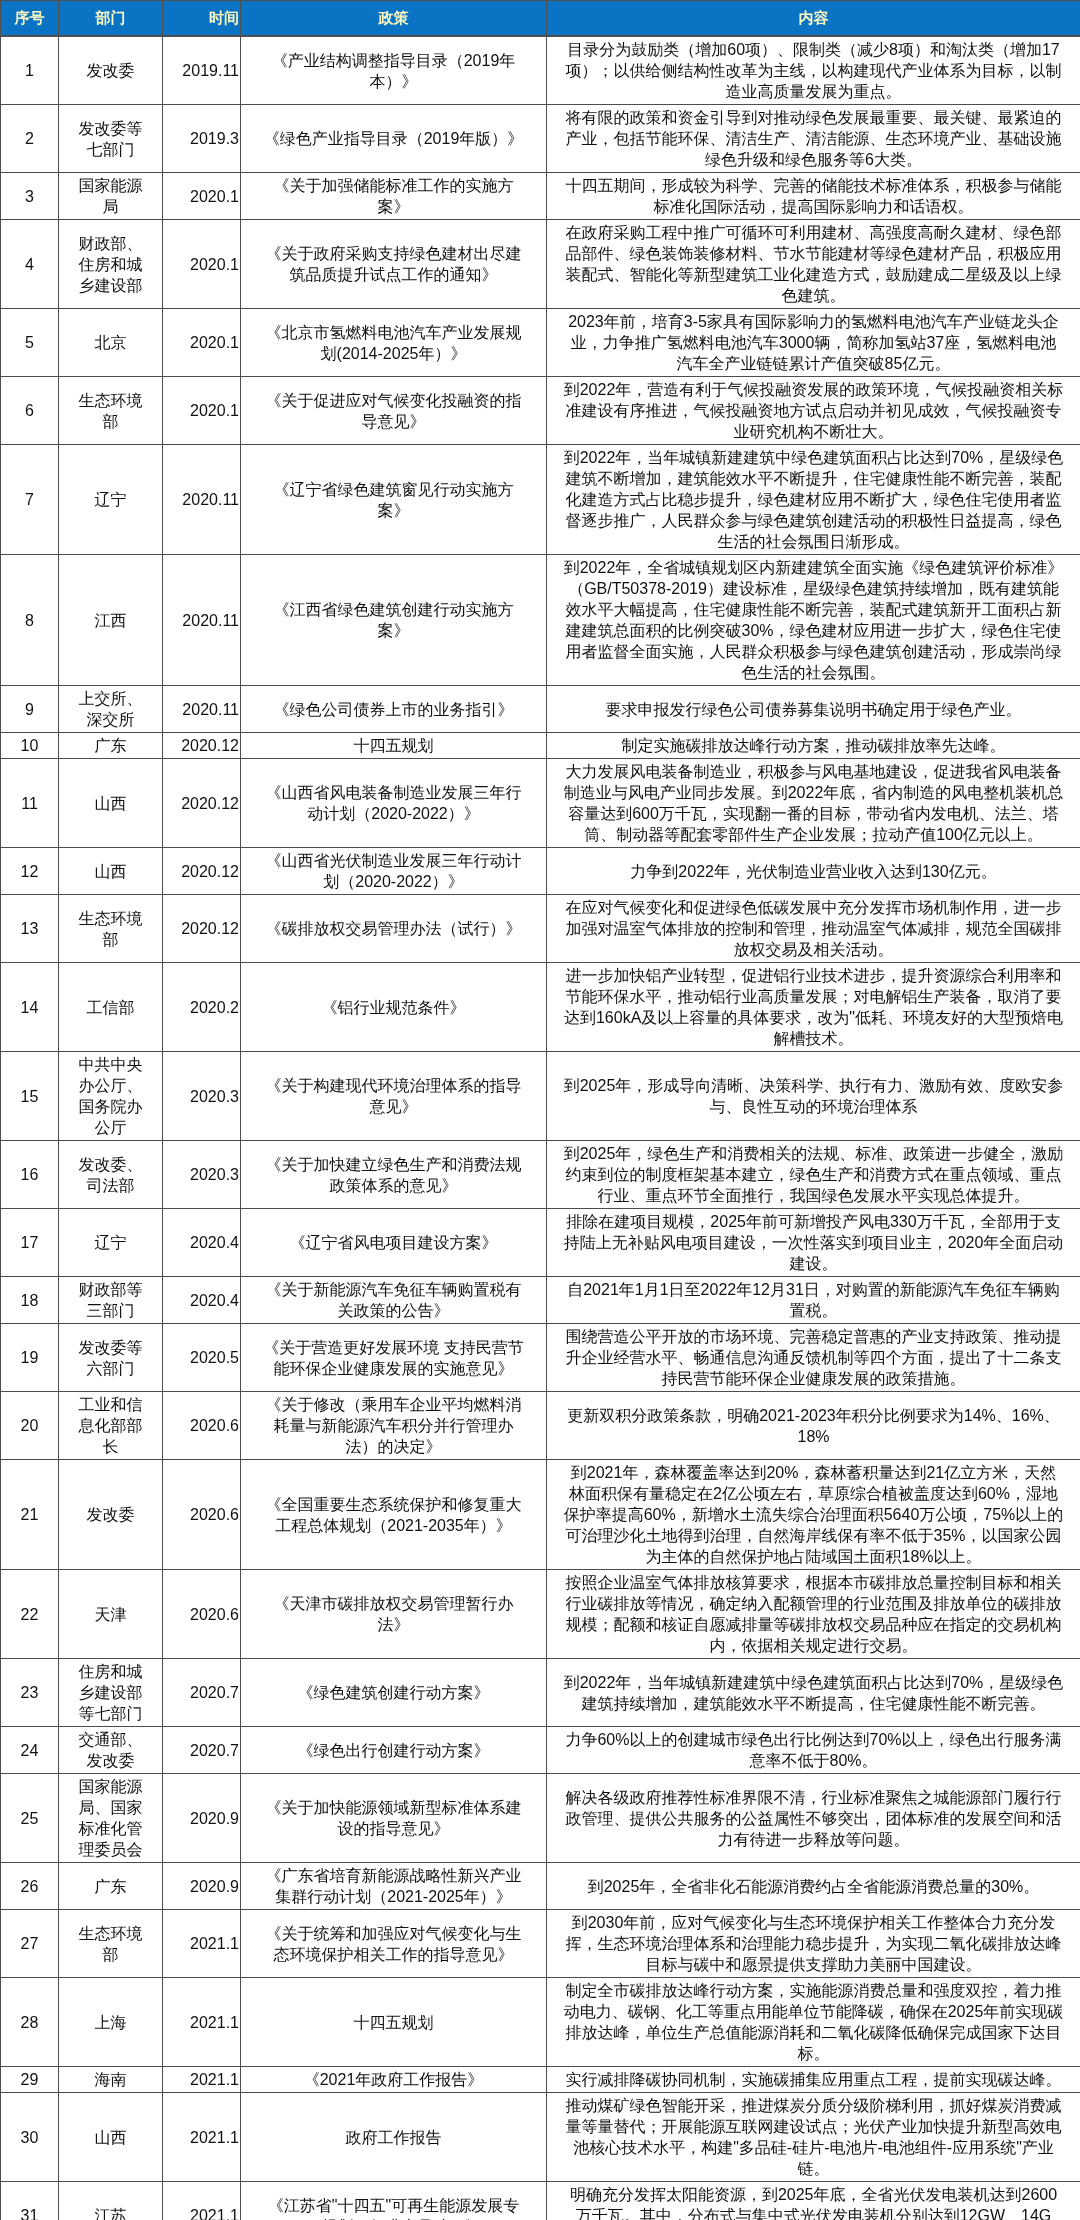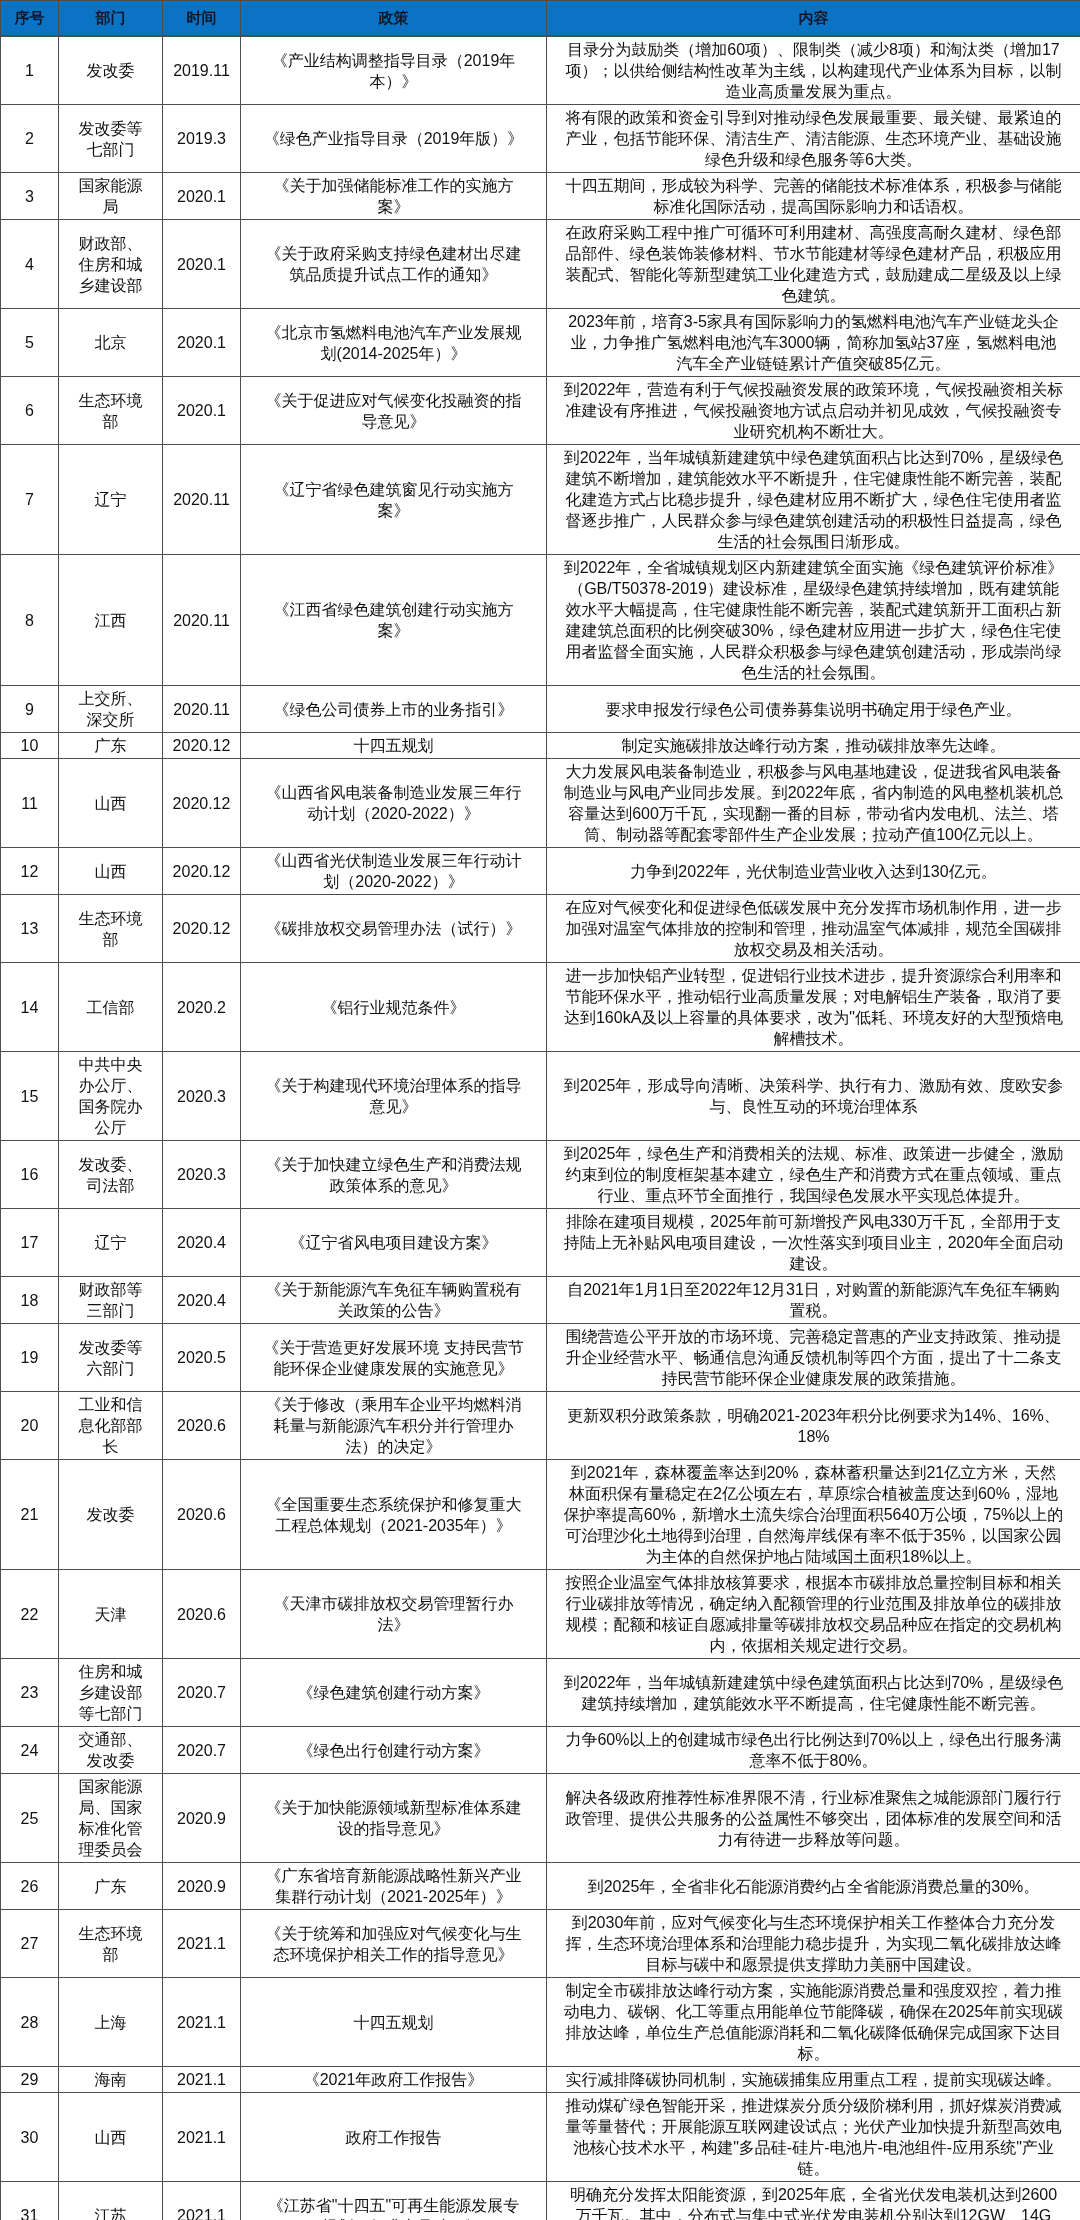--- a/index.html
+++ b/index.html
@@ -1,26 +1,26 @@
 <!DOCTYPE html>
 <html><head>
 <meta charset="utf-8">
 <style>
   html,body{margin:0;padding:0;background:#ffffff;}
   body{font-family:"Liberation Sans","DejaVu Sans",sans-serif;color:#111;}
   #app{width:1080px;margin:0 auto;}
   table{border-collapse:collapse;table-layout:fixed;width:1080px;}
   th,td{border:1px solid #4d4d4d;vertical-align:middle;text-align:center;
         word-break:break-all;overflow-wrap:anywhere;}
-  thead th{background:#0b73c3;color:#0f172a;font-weight:bold;font-size:15px;
+  thead th{background:#0b73c3;color:#fef9c3;font-weight:bold;font-size:15px;
            height:30px;padding:2px;border-bottom-width:2px;}
   td{font-size:16px;line-height:21px;padding:2px;}
   .c-no{padding:2px 1px;}
   .c-dept{padding:2px 16px;}
-  .c-time{padding:2px 1px;}
+  .c-time{padding:2px 1px;text-align:right;}
   .c-policy{padding:2px 20px;}
   .c-content{padding:2px 16px;}
 </style>
 </head>
 <body>
 
 <div id="app">
   <table>
     <colgroup>
       <col style="width:58px">

